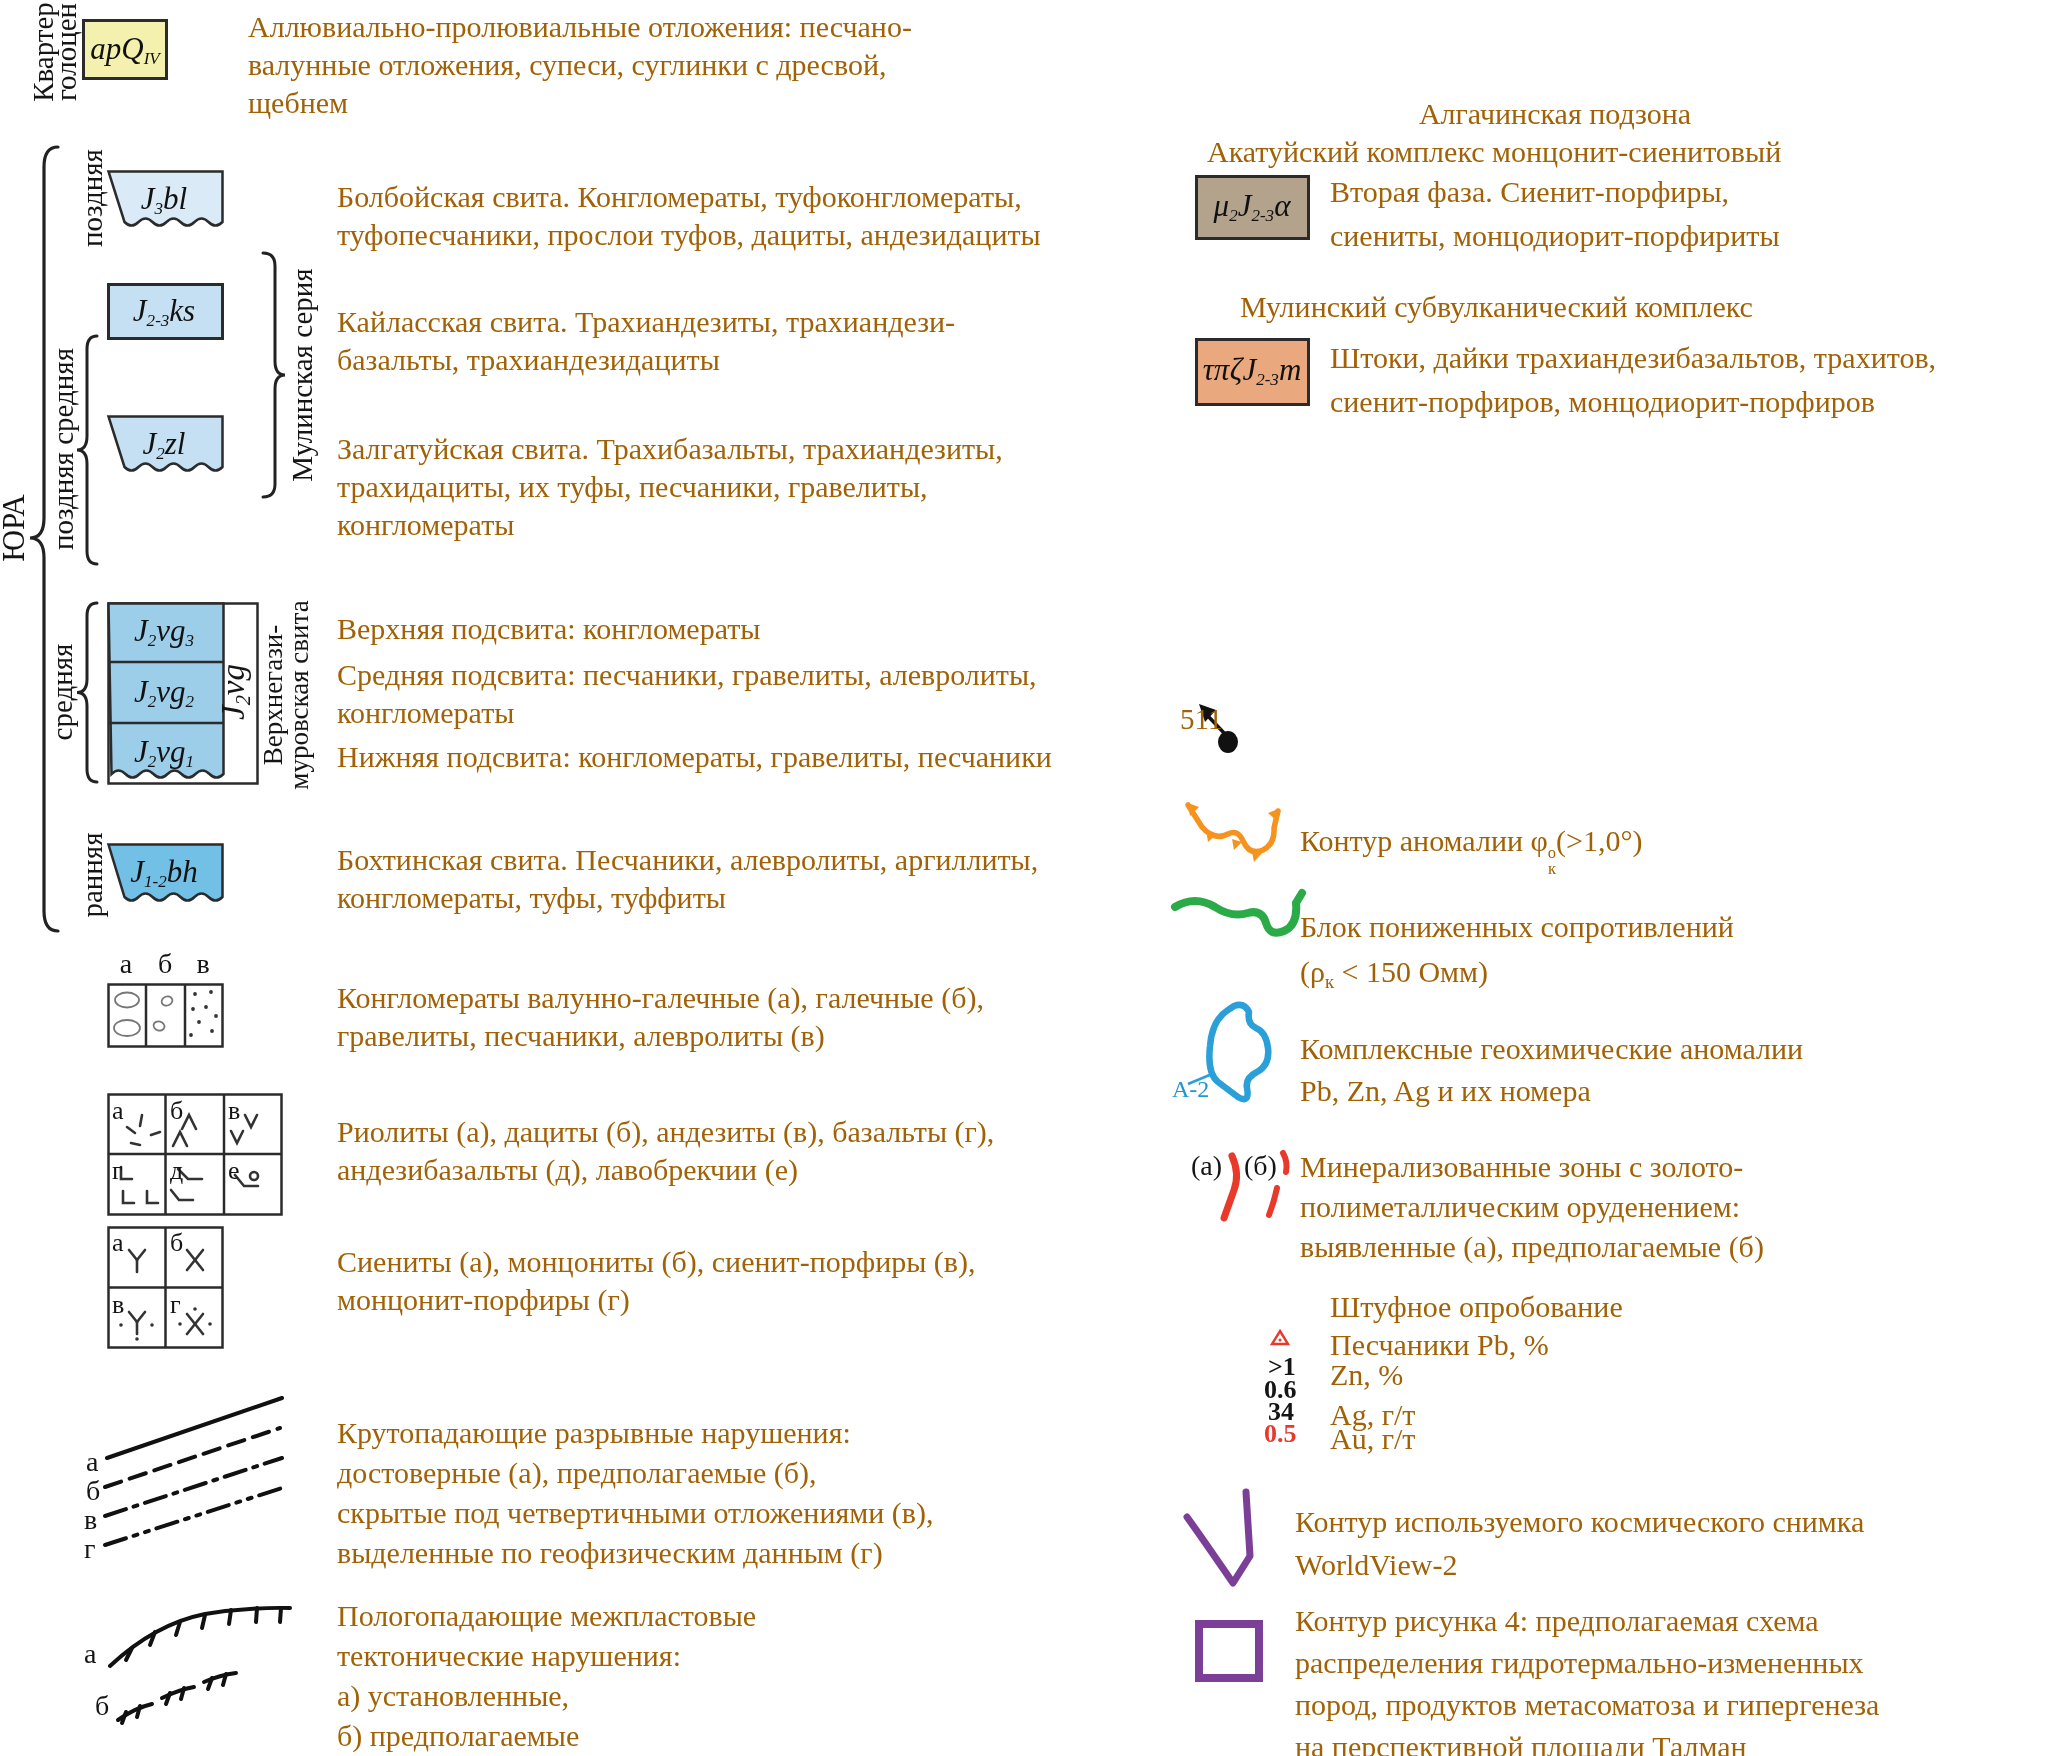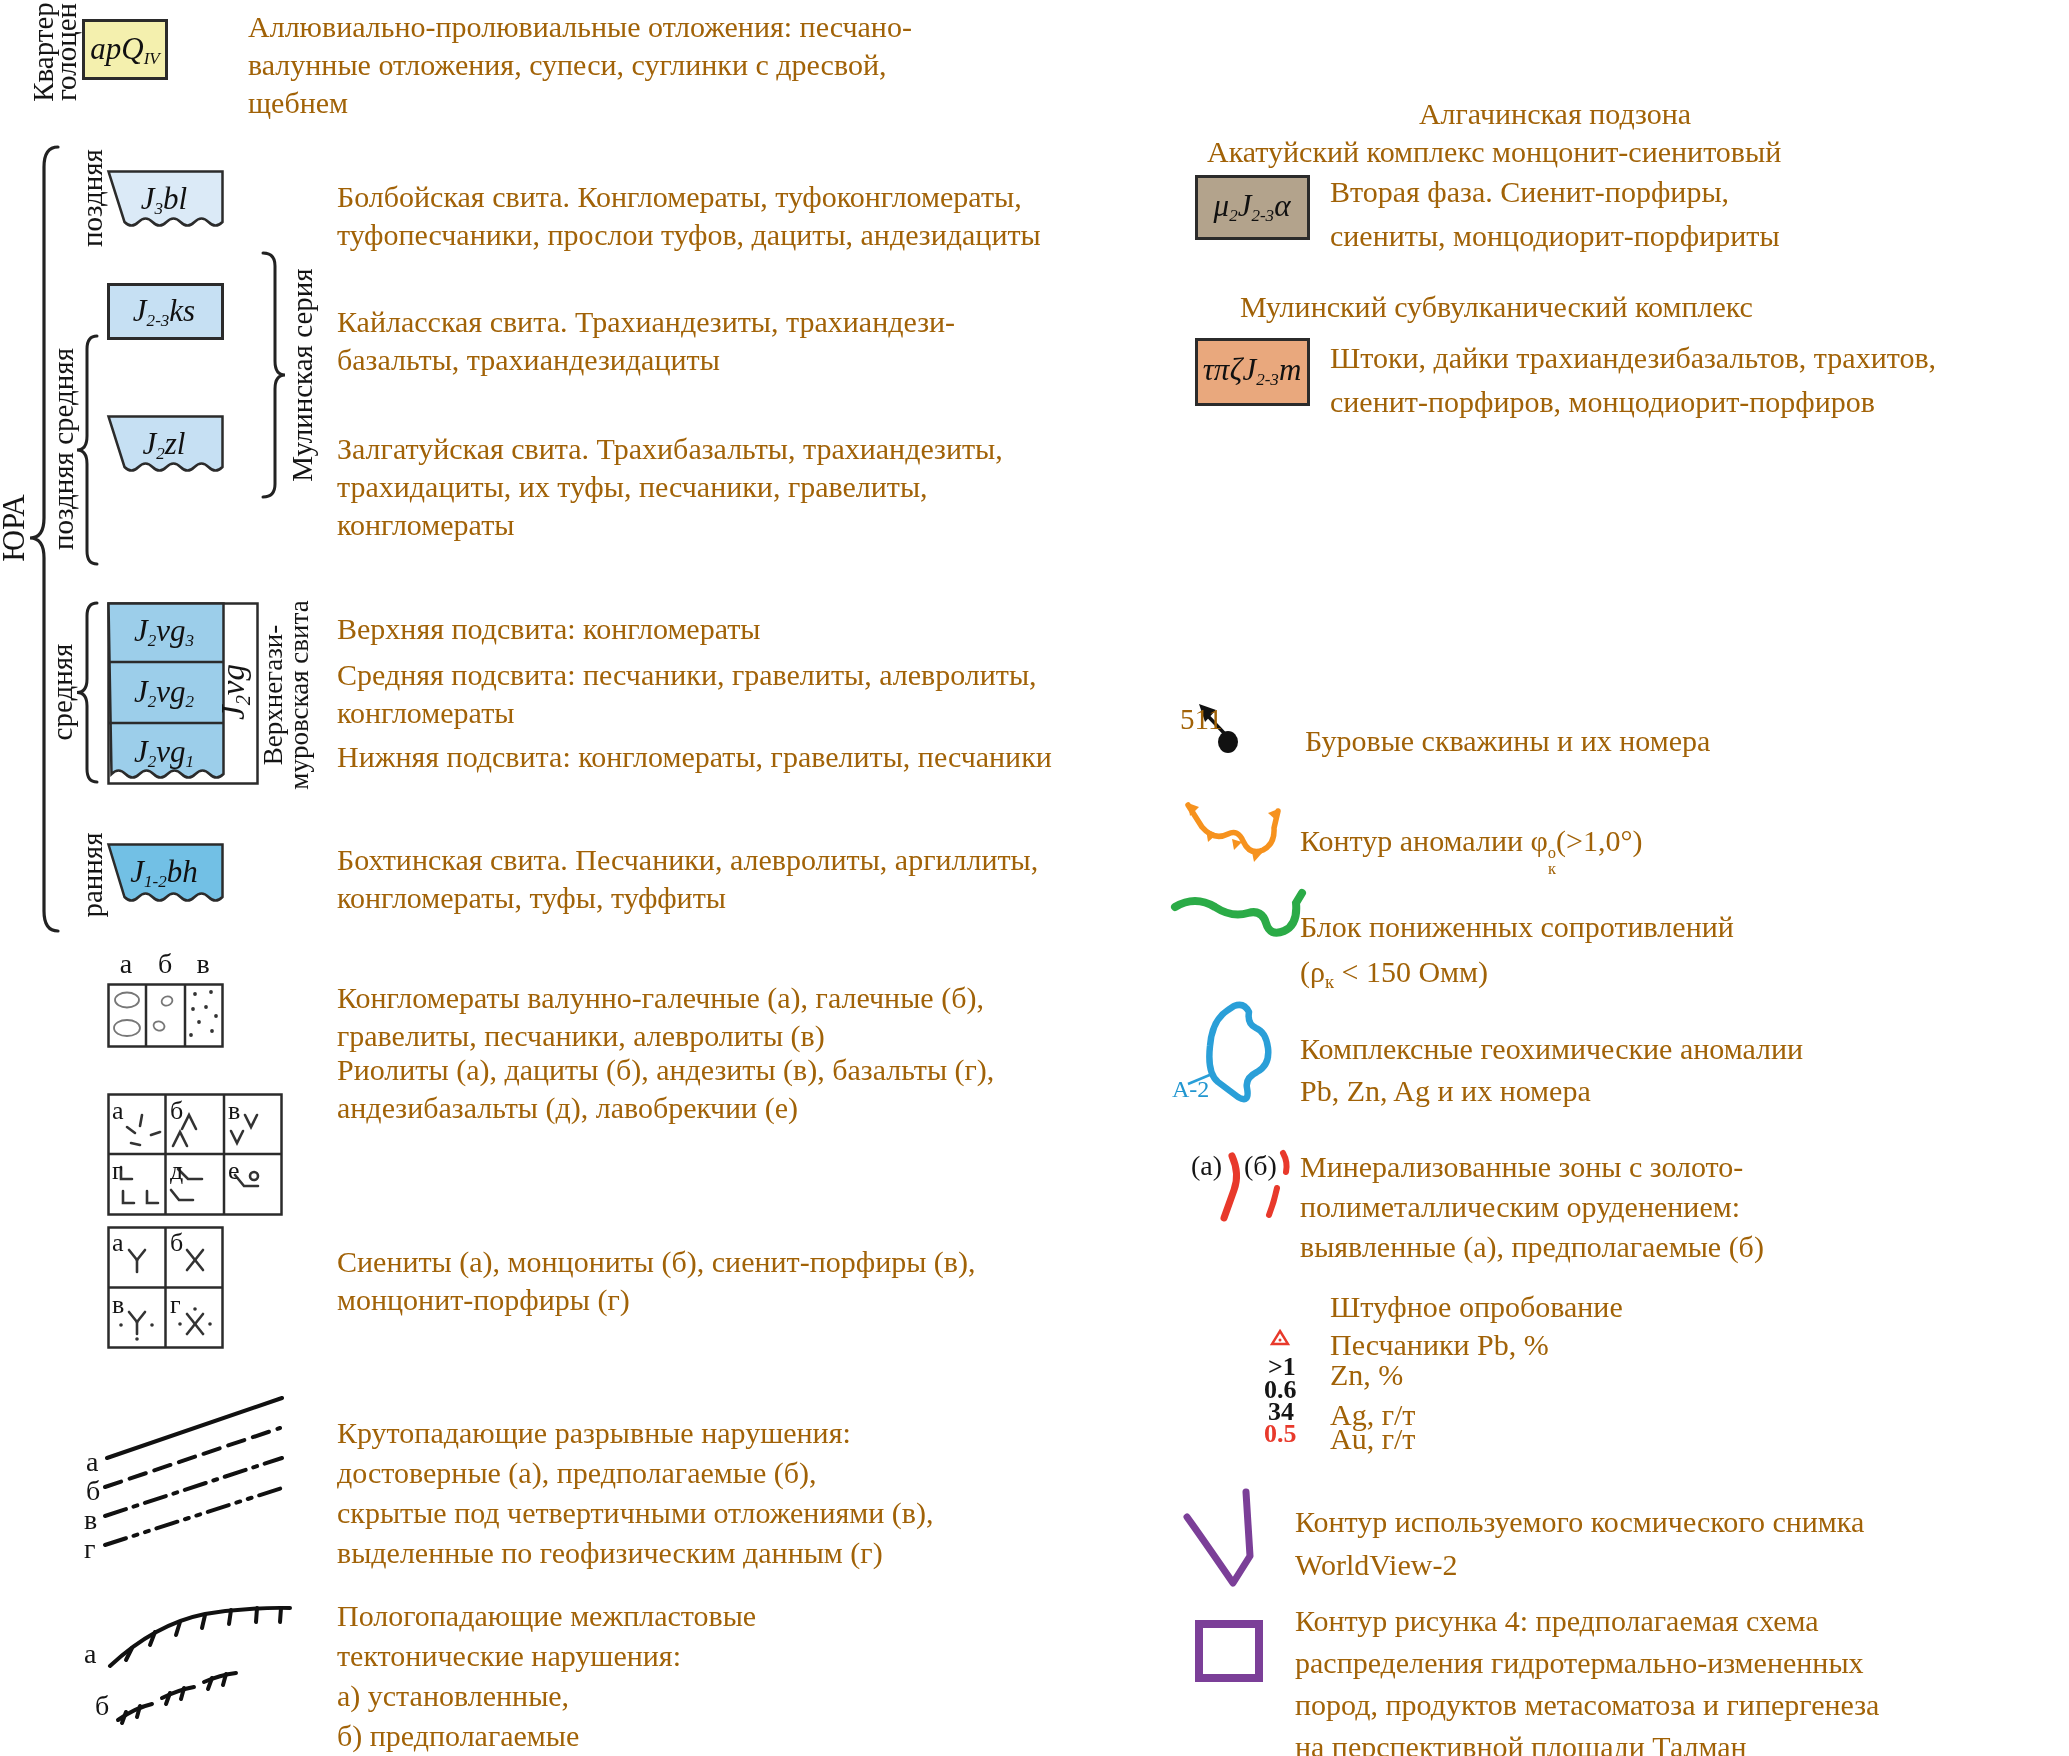--- a/index.html
+++ b/index.html
@@ -172,21 +172,21 @@
       <polyline points="128,82 137,93 151,93"></polyline>
         <circle cx="147" cy="83" r="4"></circle>
     </g>
   </svg>
   <span class="pl" style="left:112px;top:1096px">а</span>
   <span class="pl" style="left:170px;top:1096px">б</span>
   <span class="pl" style="left:228px;top:1096px">в</span>
   <span class="pl" style="left:112px;top:1156px">г</span>
   <span class="pl" style="left:170px;top:1156px">д</span>
   <span class="pl" style="left:228px;top:1156px">е</span>
-  <div class="t" style="left:337px;top:1051px">Риолиты (а), дациты (б), андезиты (в), базальты (г),
+  <div class="t" style="left:337px;top:1113px">Риолиты (а), дациты (б), андезиты (в), базальты (г),
 андезибазальты (д), лавобрекчии (е)</div>
 
   <svg style="left:107px;top:1226px" width="117" height="123">
     <rect x="1.5" y="1.5" width="114" height="120" fill="#fff" stroke="#2b2b2b" stroke-width="2.5"></rect>
     <line x1="58.5" y1="1.5" x2="58.5" y2="121.5" stroke="#2b2b2b" stroke-width="2.5"></line>
     <line x1="1.5" y1="61.5" x2="115.5" y2="61.5" stroke="#2b2b2b" stroke-width="2.5"></line>
     <g stroke="#333" stroke-width="2.6" fill="none" stroke-linecap="round">
       <line x1="30" y1="34" x2="22" y2="24"></line>
         <line x1="30" y1="34" x2="38" y2="24"></line>
         <line x1="30" y1="34" x2="30" y2="46"></line>
@@ -271,21 +271,20 @@
   <span class="blabel" style="left:1252px;top:371px"><i>τπζ</i><i>J</i><sub>2-3</sub><i>m</i></span>
   <div class="t lh44" style="left:1330px;top:336px">Штоки, дайки трахиандезибазальтов, трахитов,
 сиенит-порфиров, монцодиорит-порфиров</div>
 
   <svg style="left:1195px;top:700px" width="80" height="60">
     <line x1="29" y1="33" x2="12" y2="15" stroke="#111" stroke-width="3.5"></line>
     <polygon points="4,4 21,10 10,22" fill="#111"></polygon>
     <ellipse cx="33" cy="42" rx="10" ry="11" fill="#111"></ellipse>
   </svg>
   <span class="t" style="left:1180px;top:700px;font-size:29px">511</span>
-  <div class="t" style="left:1305px;top:722px">Буровые скважины и их номера</div>
 
   <svg style="left:1180px;top:795px" width="120" height="75">
     <path d="M8,10 L22,32 Q34,46 48,39 Q58,34 63,46 Q70,61 83,55 Q95,49 94,33 L98,16" fill="none" stroke="#f6921e" stroke-width="5.5" stroke-linecap="round"></path>
     <g fill="#f6921e">
       <polygon points="8,8 19,12 10,21"></polygon>
       <polygon points="26,34 37,39 28,47"></polygon>
       <polygon points="52,44 62,47 54,55"></polygon>
       <polygon points="72,57 82,58 74,67"></polygon>
       <polygon points="98,14 88,18 97,26"></polygon>
     </g>

